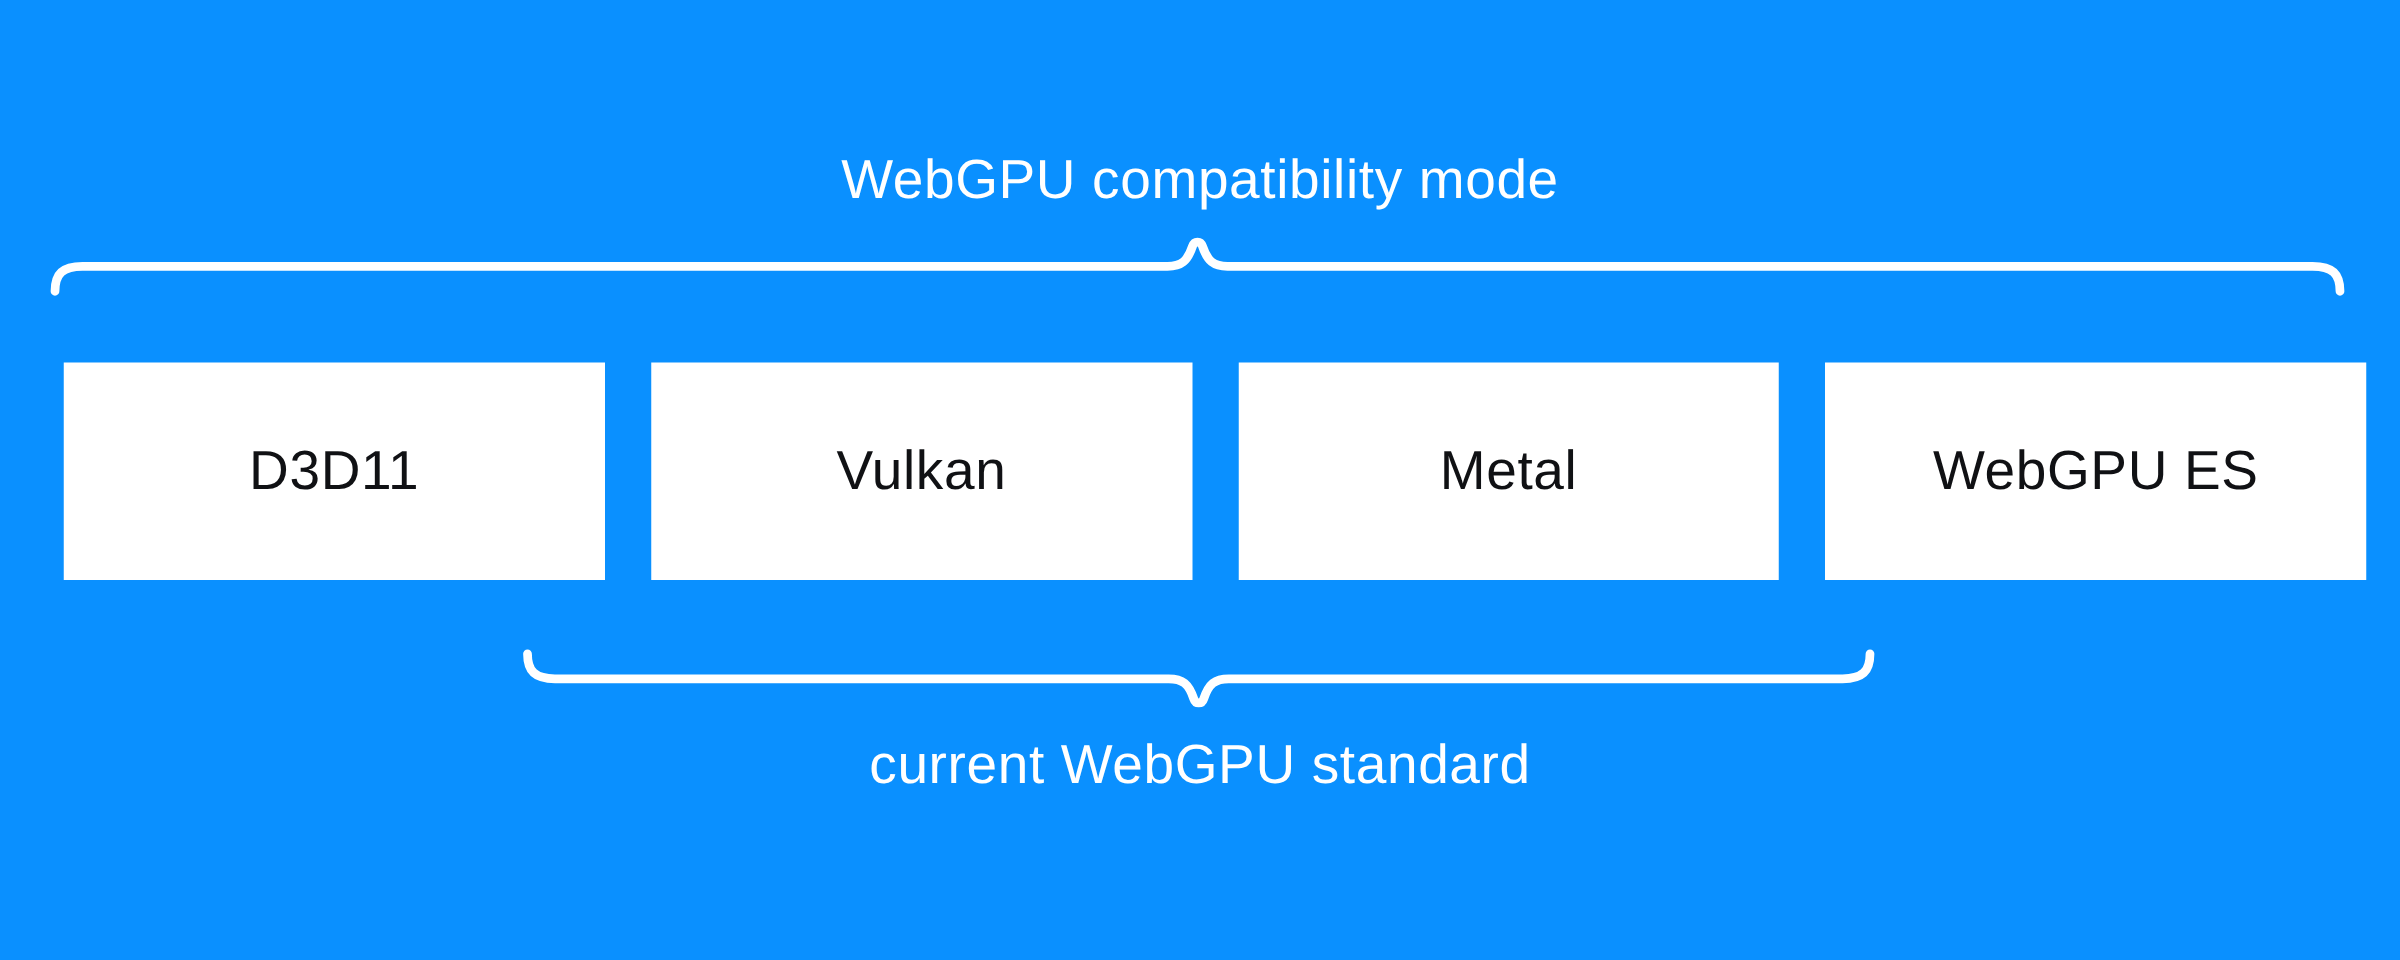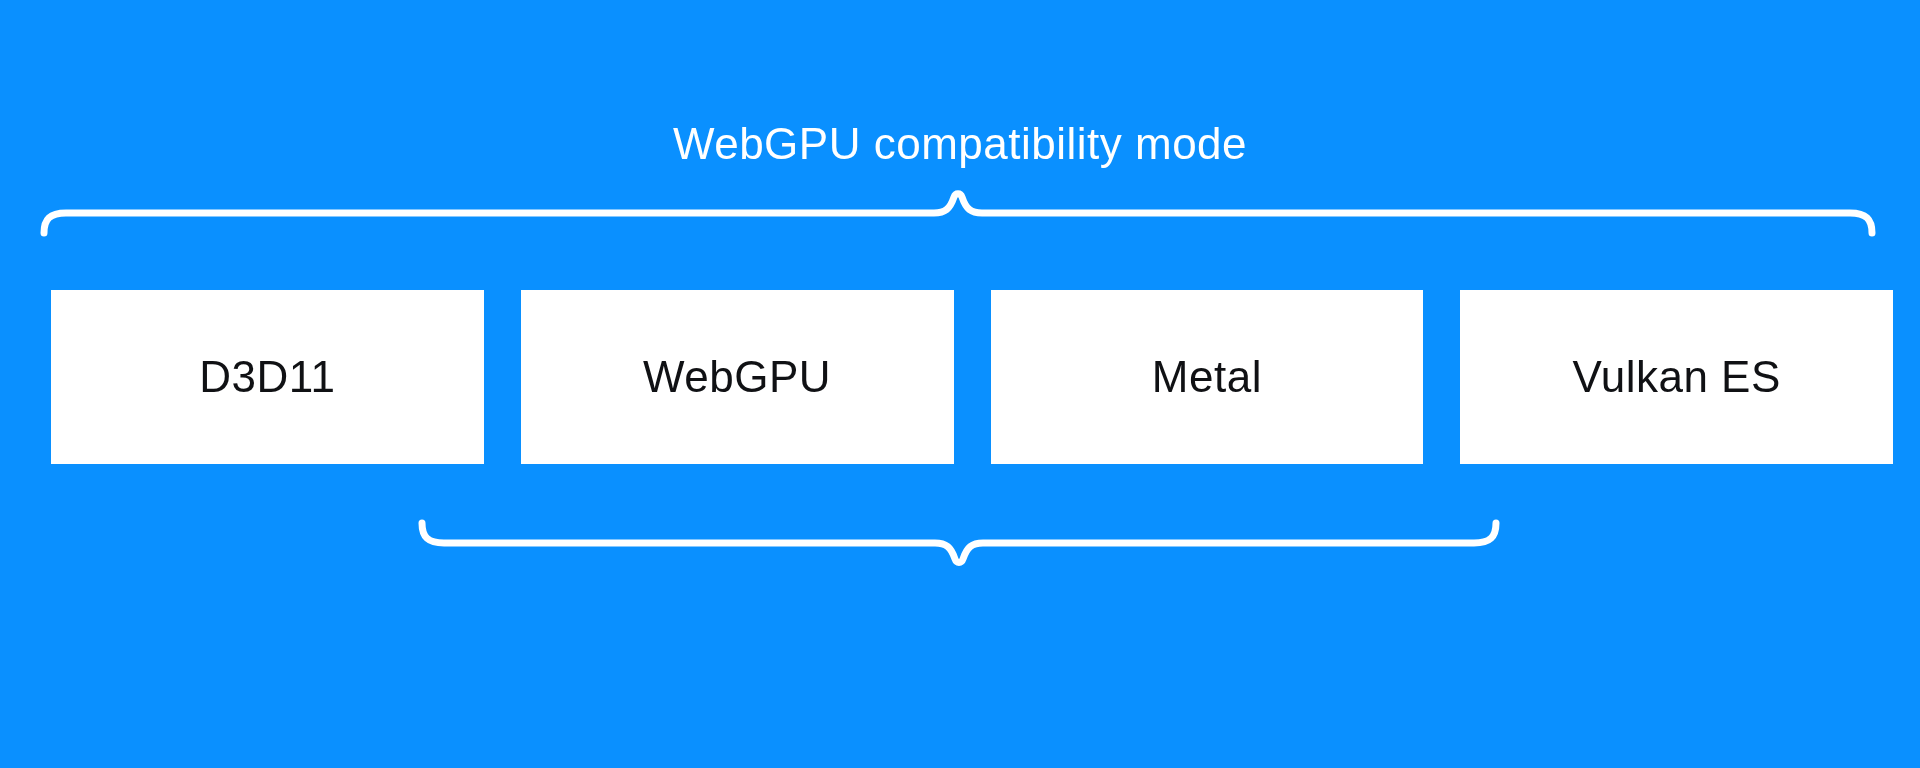--- a/index.html
+++ b/index.html
@@ -85,28 +85,29 @@
 
   <svg class="brace top" viewBox="0 0 1836 54" aria-hidden="true">
     <path d="M 4 47 C 4 33, 10 27, 26 27 L 894 27 C 905 27, 910 23, 914 11 C 915.5 6.5, 920.5 6.5, 922 11 C 926 23, 931 27, 942 27 L 1810 27 C 1826 27, 1832 33, 1832 47"></path>
   </svg>
 
   <div class="boxes">
     <div class="box">
       <span>D3D11</span>
     </div>
     <div class="box">
-      <span>WebGPU</span>
+      <span>Vulkan</span>
     </div>
     <div class="box">
       <span>Metal</span>
     </div>
     <div class="box">
-      <span>Vulkan ES</span>
+      <span>WebGPU ES</span>
     </div>
   </div>
 
   <svg class="brace bottom" viewBox="0 0 1082 54" aria-hidden="true">
     <path d="M 4 7 C 4 21, 10 27, 26 27 L 517 27 C 528 27, 533 31, 537 43 C 538.5 47.5, 543.5 47.5, 545 43 C 549 31, 554 27, 565 27 L 1056 27 C 1072 27, 1078 21, 1078 7"></path>
   </svg>
 
+  <div class="subtitle">current WebGPU standard</div>
 
 </div>
 
 </body></html>

